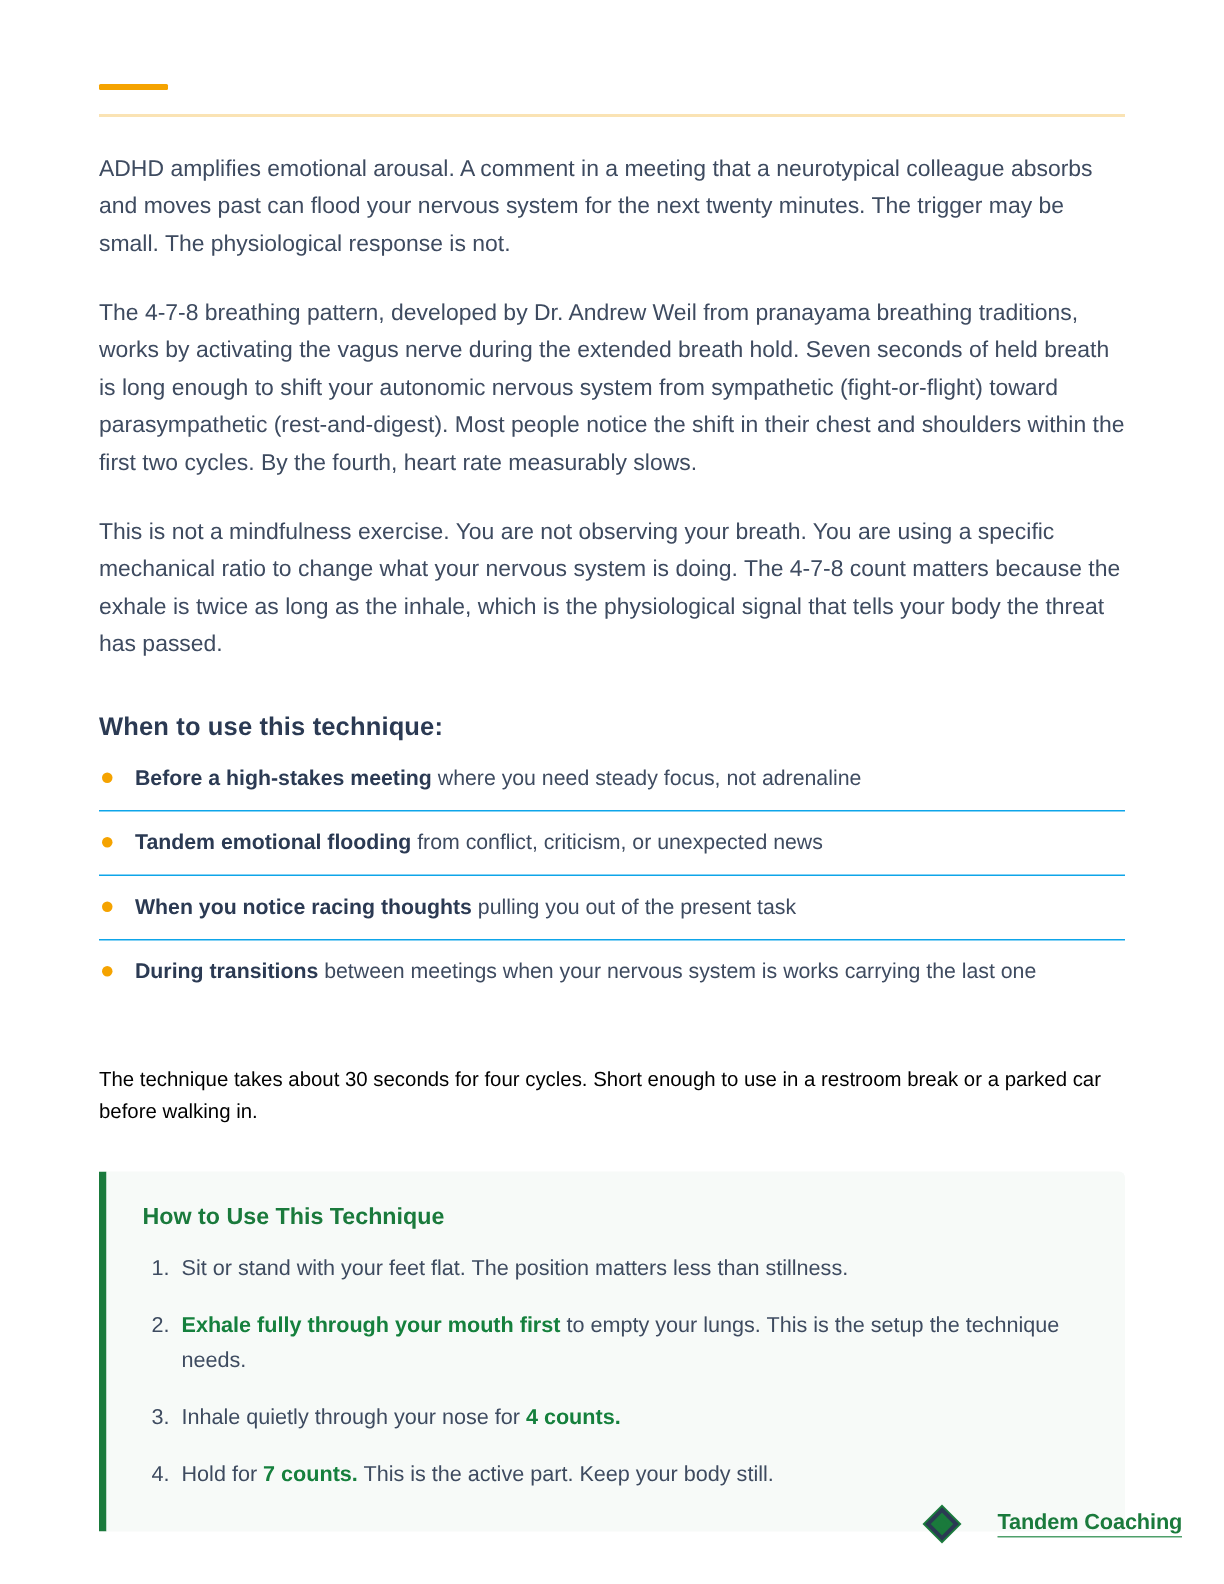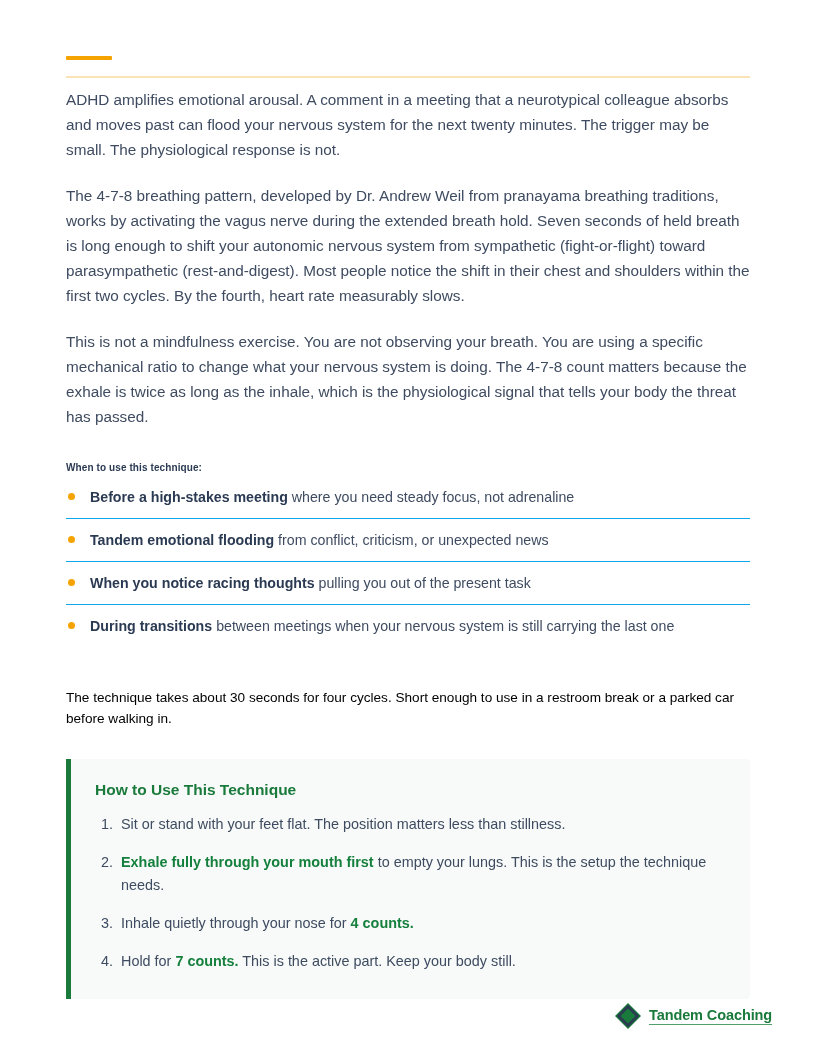--- a/index.html
+++ b/index.html
@@ -47,24 +47,24 @@
     width: 684px;
   }
 
   
   p.body {
     font-size: 15.3px;
     line-height: 25px;
     color: #3E4B60;
     margin: 21px 0 0 0;
   }
-  p.body:first-of-type { margin-top: 9px; }
+  p.body:first-of-type { margin-top: 22px; }
 
   .section-label {
-    font-size: 10px;
+    font-size: 17px;
     font-weight: 700;
     color: #2B3A53;
     margin-top: 33px;
     letter-spacing: 0.1px;
   }
 
   
   .use-list {
     list-style: none;
     margin: 14px 0 0 0;
@@ -131,21 +131,21 @@
   .steps li:first-child { margin-top: 0; }
   .steps b { font-weight: 700; color: #15803d; }
 
   
   .logo {
     position: absolute;
     left: 614px;
     top: 1002px;
     display: flex;
     align-items: center;
-    gap: 7px;
+    gap: 23px;
   }
   .logo-mark { width: 28px; height: 28px; display: block; }
   .logo-text {
     font-size: 14.5px;
     font-weight: 700;
     color: #1A7A3C;
     border-bottom: 1.5px solid #4FA06B;
     padding-bottom: 1px;
     letter-spacing: -0.1px;
     white-space: nowrap;
@@ -164,21 +164,21 @@
   <p class="body">ADHD amplifies emotional arousal. A comment in a meeting that a neurotypical colleague absorbs and moves past can flood your nervous system for the next twenty minutes. The trigger may be small. The physiological response is not.</p>
   <p class="body">The 4-7-8 breathing pattern, developed by Dr. Andrew Weil from pranayama breathing traditions, works by activating the vagus nerve during the extended breath hold. Seven seconds of held breath is long enough to shift your autonomic nervous system from sympathetic (fight-or-flight) toward parasympathetic (rest-and-digest). Most people notice the shift in their chest and shoulders within the first two cycles. By the fourth, heart rate measurably slows.</p>
   <p class="body">This is not a mindfulness exercise. You are not observing your breath. You are using a specific mechanical ratio to change what your nervous system is doing. The 4-7-8 count matters because the exhale is twice as long as the inhale, which is the physiological signal that tells your body the threat has passed.</p>
 
   <div class="section-label">When to use this technique:</div>
 
   <ul class="use-list" id="use-list">
       <li class="use-item"><span class="dot"></span><b>Before a high-stakes meeting</b><span> where you need steady focus, not adrenaline</span></li>
       <li class="use-item"><span class="dot"></span><b>Tandem emotional flooding</b><span> from conflict, criticism, or unexpected news</span></li>
       <li class="use-item"><span class="dot"></span><b>When you notice racing thoughts</b><span> pulling you out of the present task</span></li>
-      <li class="use-item"><span class="dot"></span><b>During transitions</b><span> between meetings when your nervous system is still carrying the last one</span></li>
+      <li class="use-item"><span class="dot"></span><b>During transitions</b><span> between meetings when your nervous system is works carrying the last one</span></li>
     </ul>
 
   <p class="note">The technique takes about 30 seconds for four cycles. Short enough to use in a restroom break or a parked car before walking in.</p>
 
   <div class="callout">
     <div class="callout-title">How to Use This Technique</div>
     <ol class="steps" id="steps-list">
         <li><span>Sit or stand with your feet flat. The position matters less than stillness.</span></li>
         <li><b>Exhale fully through your mouth first</b><span> to empty your lungs. This is the setup the technique needs.</span></li>
         <li><span>Inhale quietly through your nose for </span><b>4 counts.</b></li>

